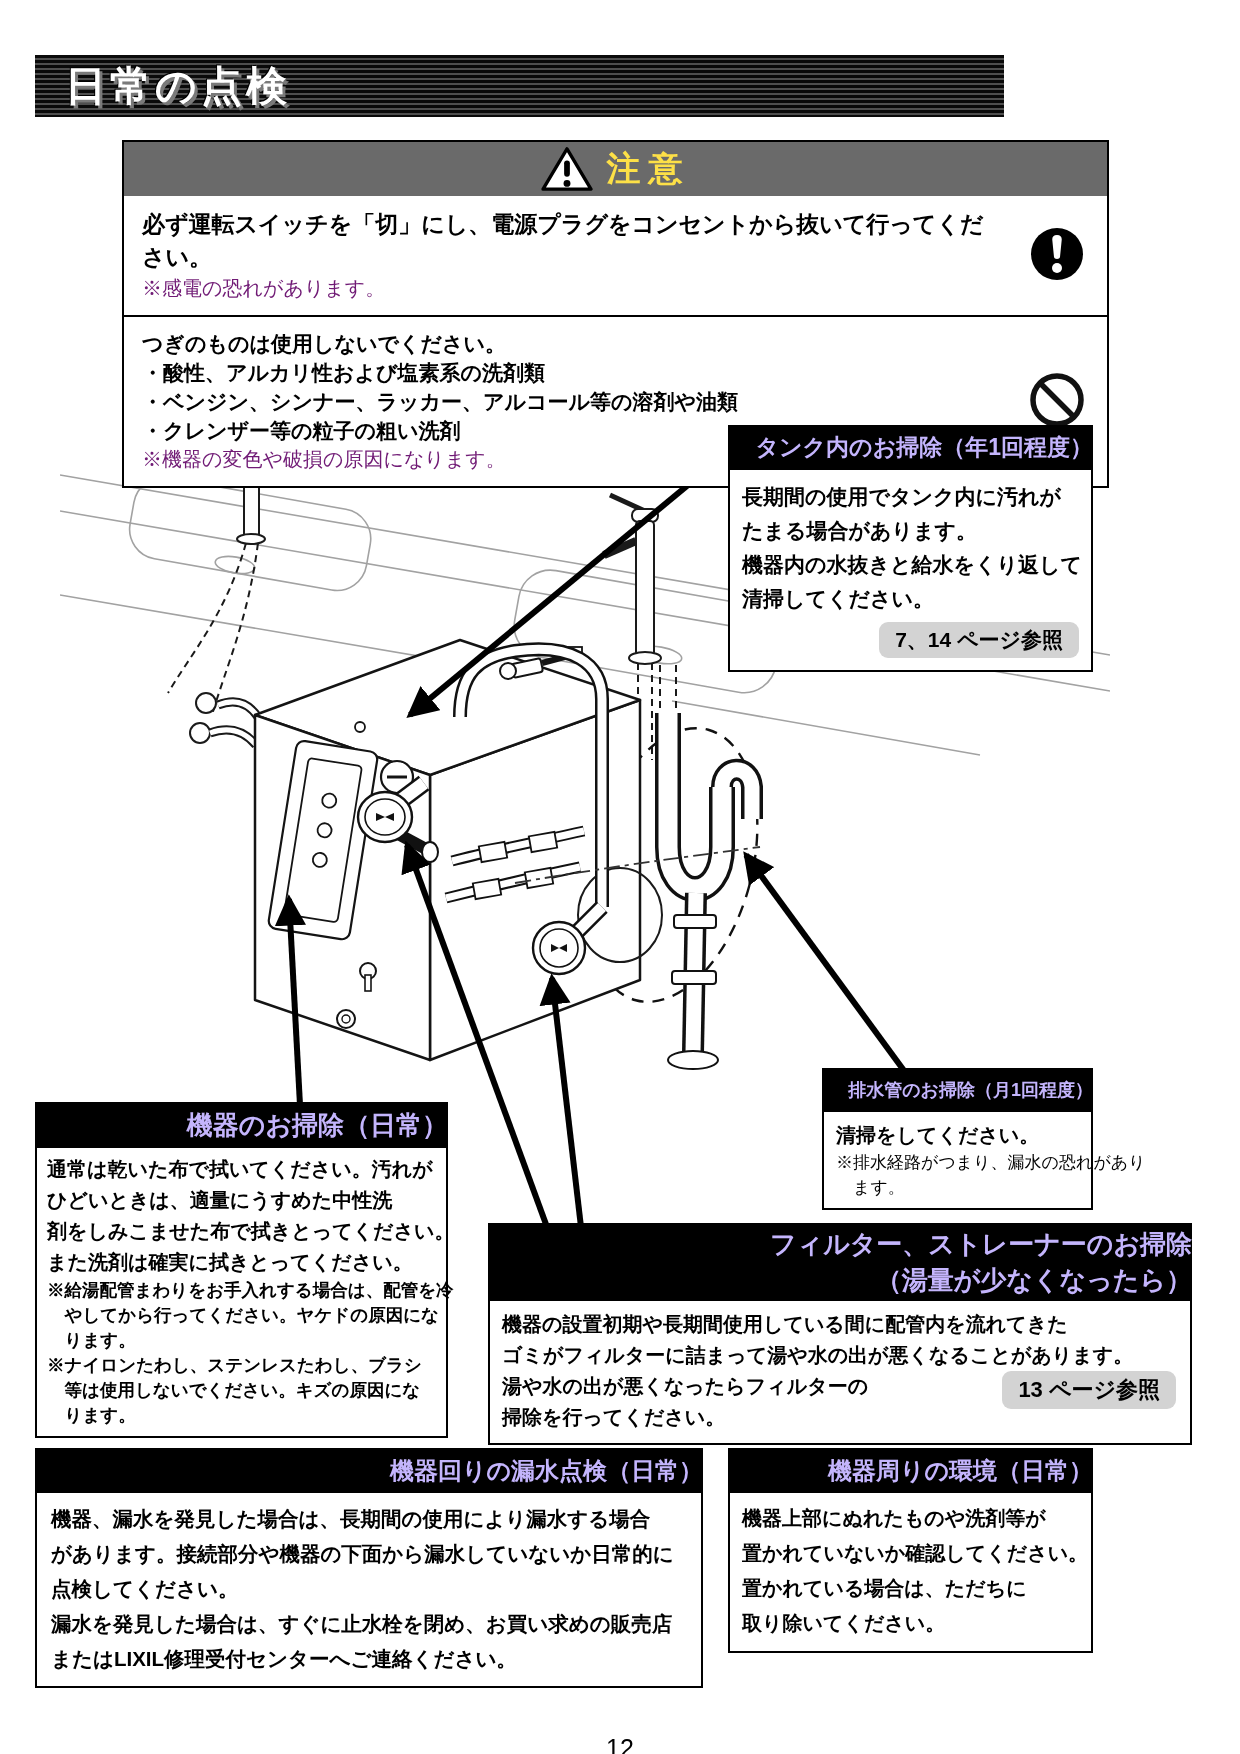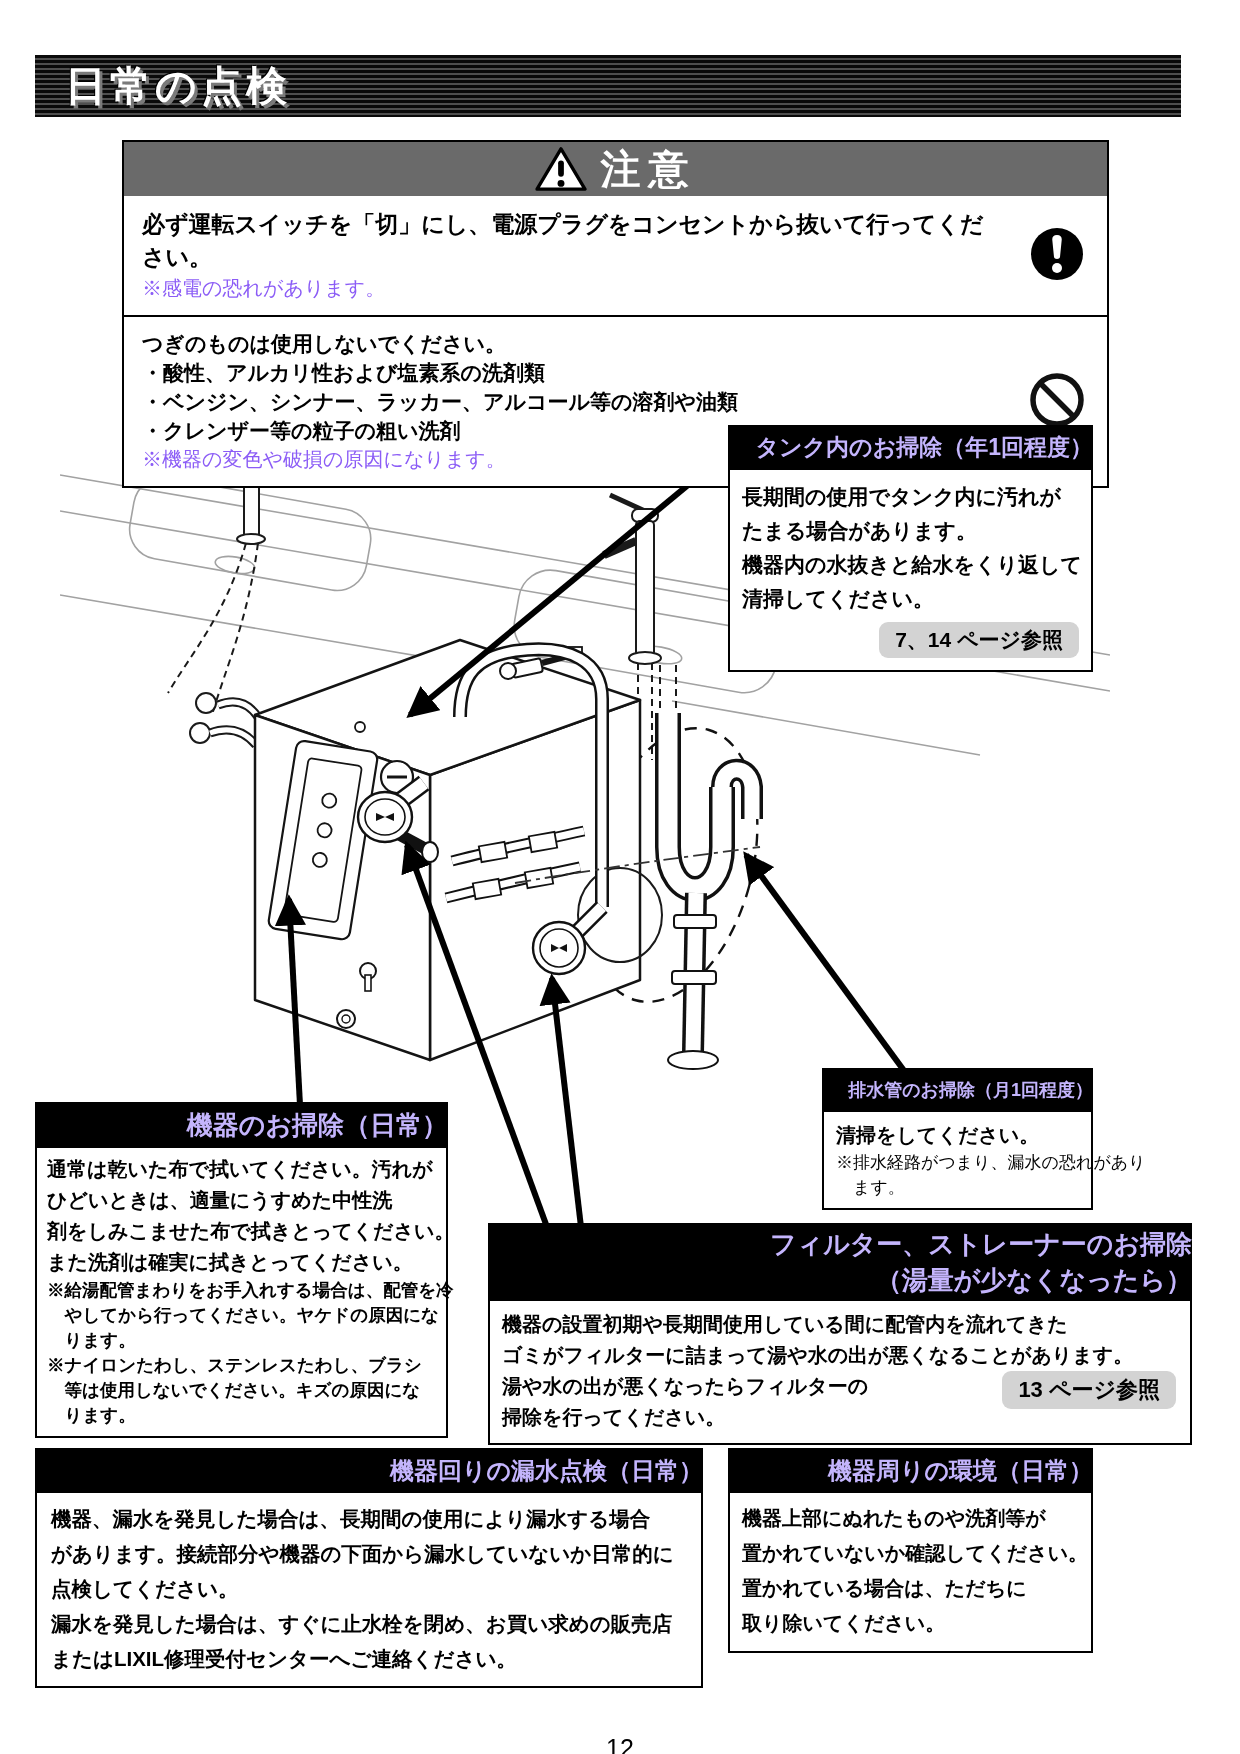--- a/index.html
+++ b/index.html
@@ -1,37 +1,37 @@
 <!DOCTYPE html>
 <html lang="ja"><head>
 <meta charset="utf-8">
 <style>
   html,body{margin:0;padding:0;background:#fff;}
   body{font-family:"Liberation Sans",sans-serif;color:#000;}
   #page{position:relative;width:1240px;height:1754px;background:#fff;overflow:hidden;}
 
   
   .titlebar{
-    position:absolute;left:35px;top:55px;width:1146px;height:62px;
+    position:absolute;left:35px;top:55px;width:969px;height:62px;
     background:repeating-linear-gradient(180deg,#0a0a0a 0 3px,#4f4f4f 3px 5px);
     display:flex;align-items:center;z-index:3;
   }
   .titlebar .t{
     color:#fff;font-size:41px;font-weight:800;letter-spacing:4px;padding-left:30px;
     text-shadow:3px 3px 0 #7a7a7a, -1px -1px 0 #000;
   }
 
   
   .caution{position:absolute;left:122px;top:140px;width:983px;border:2px solid #000;background:#fff;z-index:3;}
   .caution .chead{height:54px;background:#6a6a6a;display:flex;align-items:center;justify-content:center;gap:14px;}
-  .caution .chead .ct{color:#ffffff;font-size:40px;font-weight:800;letter-spacing:8px;}
+  .caution .chead .ct{color:#fde047;font-size:34px;font-weight:800;letter-spacing:8px;}
   .crow{position:relative;padding:12px 120px 12px 18px;}
   .crow + .crow{border-top:2px solid #000;}
   .crow .main{font-size:23px;font-weight:800;line-height:33px;}
-  .crow .note{font-size:20px;line-height:29px;color:#8b5cf6;}
+  .crow .note{font-size:20px;line-height:29px;color:#701a75;}
   .crow .li{font-size:21px;font-weight:700;line-height:29px;}
   .rico{position:absolute;right:22px;top:50%;transform:translateY(-50%);}
 
   
   .co{position:absolute;z-index:4;background:#fff;}
   .co .hd{background:#000;color:#c4b5fd;font-weight:800;text-align:right;display:flex;flex-direction:column;justify-content:center;}
   .co .bd{border:2px solid #000;border-top:none;padding:8px 12px;background:#fff;}
   .ln{white-space:nowrap;}
   .cont{padding-left:1em;}
   .badge{display:inline-block;background:#d3d3d3;border-radius:9px;padding:4px 16px;font-size:21px;font-weight:600;color:#000000;}

